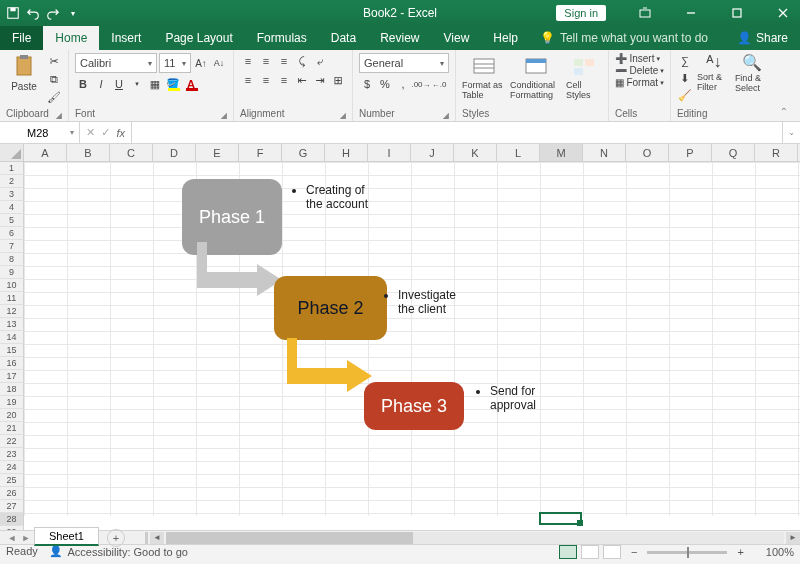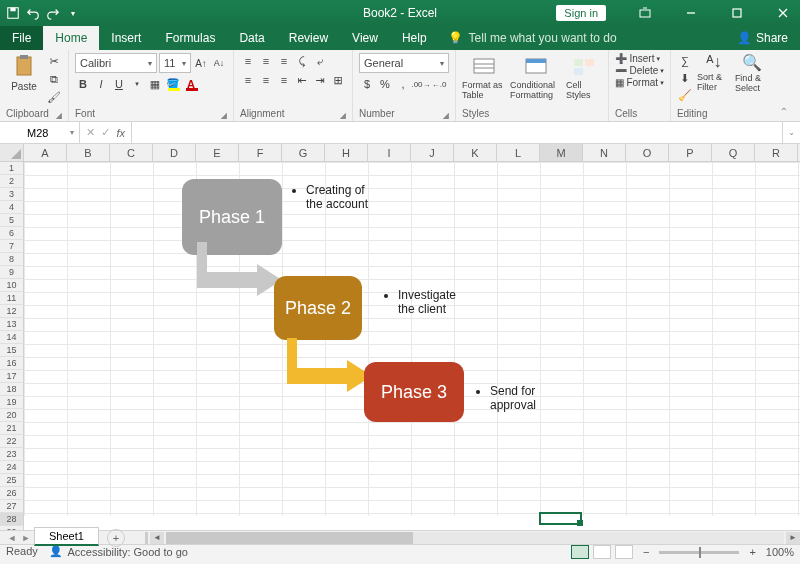--- a/index.html
+++ b/index.html
@@ -55,22 +55,22 @@
 .colhdr.sel { background: #dcdcdc; }
 .gridbody { display: flex; height: 354px; }
 .rowhdrs { width: 24px; }
 .rowhdr { height: 13px; border-bottom: 1px solid #e0e0e0; border-right: 1px solid #d0d0d0; background: #f0f0f0; font-size: 9px; color: #555; text-align: center; line-height: 13px;}
 .rowhdr.sel { background: #dcdcdc; }
 .cells { position: relative; flex: 1; background-image: linear-gradient(to right, #e8e8e8 1px, transparent 1px), linear-gradient(to bottom, #e8e8e8 1px, transparent 1px); background-size: 43px 13px; }
 
 
 .shape { position: absolute; border-radius: 12px; color: #fff; font-size: 18px; display: flex; align-items: center; justify-content: center; }
 .shape1 { left: 158px; top: 17px; width: 100px; height: 76px; background: #a0a0a0; }
-.shape2 { left: 250px; top: 114px; width: 88px; height: 64px; background: #b77d1a; color:#ffffff; }
-.shape3 { left: 340px; top: 200px; width: 100px; height: 60px; background: #bd3f26; border-radius: 12px; }
+.shape2 { left: 250px; top: 114px; width: 113px; height: 64px; background: #b77d1a; color:#0f172a; }
+.shape3 { left: 340px; top: 220px; width: 100px; height: 48px; background: #bd3f26; border-radius: 12px; }
 .bullets { position: absolute; font-size: 12px; color: #222; }
 .bullets ul { list-style: disc; padding-left: 14px; }
 .b1 { left: 268px; top: 21px; width: 80px; }
 .b2 { left: 360px; top: 126px; width: 90px; }
 .b3 { left: 452px; top: 222px; width: 80px; }
 .arrow { position: absolute; }
 
 
 .active-cell { position: absolute; border: 2px solid #177245; background: transparent; }
 .active-cell::after { content:''; position:absolute; right:-3px; bottom:-3px; width:6px; height:6px; background:#177245; }
@@ -141,20 +141,21 @@
           <path d="M1 1 L9 9 M9 1 L1 9" stroke="#fff" stroke-width="1.3"></path>
         </svg>
       </span>
   </div>
 </div>
 
 <div class="tabs">
   <div class="tab file">File</div>
   <div class="tab active">Home</div>
   <div class="tab">Insert</div>
+  <div class="tab">Page Layout</div>
   <div class="tab">Formulas</div>
   <div class="tab">Data</div>
   <div class="tab">Review</div>
   <div class="tab">View</div>
   <div class="tab">Help</div>
   <div class="tell">
     <span>💡</span>
     <span>Tell me what you want to do</span>
   </div>
   <div class="share">
@@ -460,15 +461,15 @@
     <span>👤</span>
     <span>Accessibility: Good to go</span>
   </span>
   <div class="views">
     <div class="view-btn active"></div>
     <div class="view-btn"></div>
     <div class="view-btn"></div>
     <span style="margin-left:6px">−</span>
     <div class="zoom-slider"></div>
     <span>+</span>
-    <span style="margin-left:6px">100%</span>
+    <span style="margin-left:18px">100%</span>
   </div>
 </div>
 
 </body></html>

